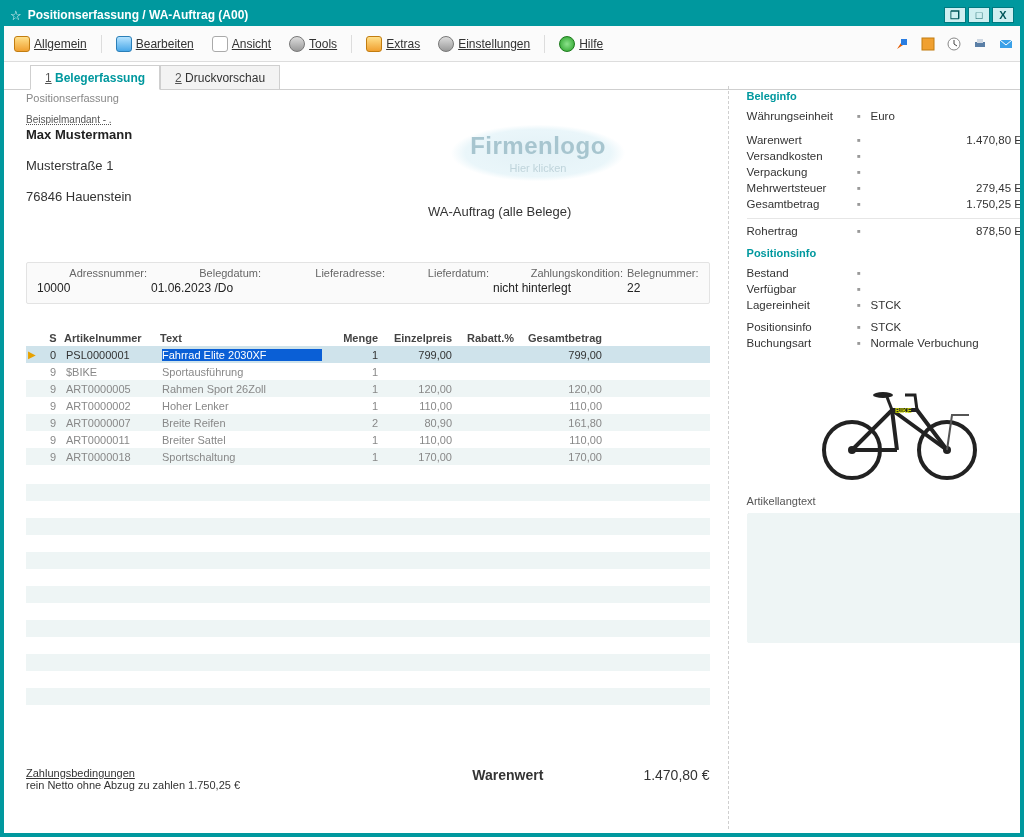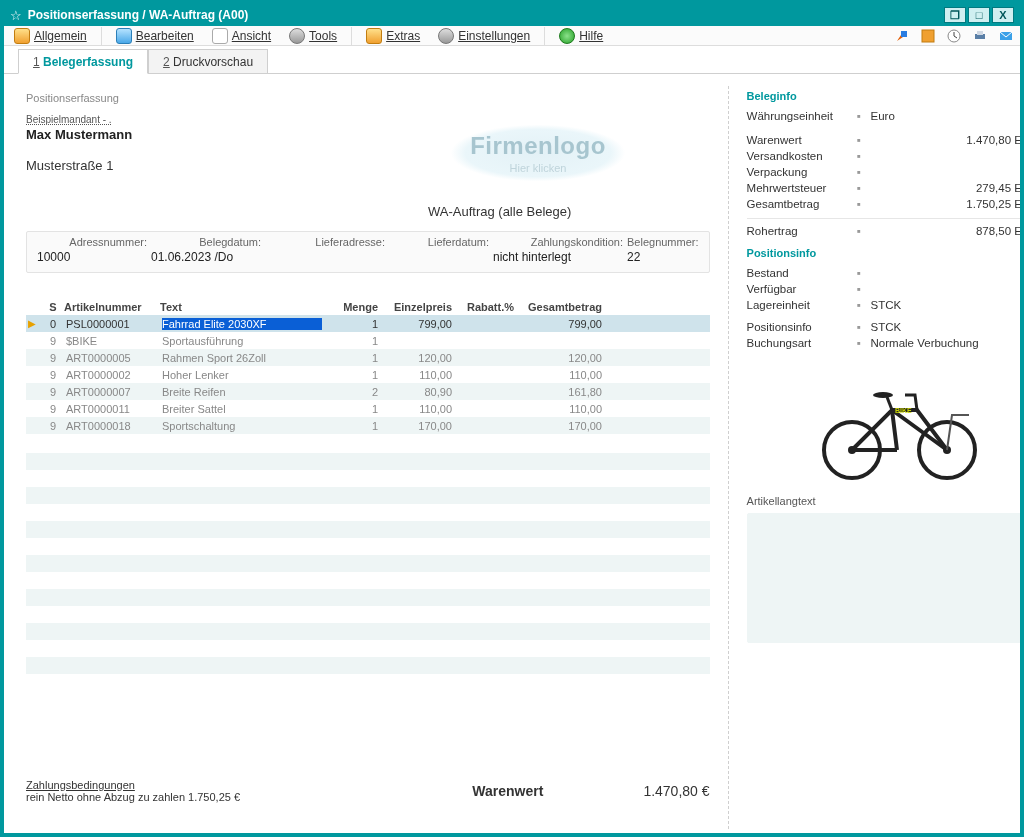--- a/index.html
+++ b/index.html
@@ -7,38 +7,38 @@
   body { width: 1024px; height: 837px; background: #fff; border: 4px solid #00989e; position: relative; }
 
   
   .titlebar { height: 22px; background: #00989e; color: #fff; display: flex; align-items: center; padding: 0 6px; font-size: 12px; }
   .titlebar .star { margin-right: 6px; font-size: 13px; }
   .titlebar .title { flex: 1; font-weight: 600; }
   .titlebar .winbtns { display: flex; gap: 0; }
   .titlebar .winbtn { width: 22px; height: 16px; background: #cfeff1; border: 1px solid #007a80; margin-left: 2px; display: flex; align-items: center; justify-content: center; color: #00565a; font-weight: bold; font-size: 11px; cursor: pointer; }
 
   
-  .menubar { height: 20px; background: #fbfbfb; border-bottom: 1px solid #ddd; display: flex; align-items: center; padding: 0 6px; gap: 10px; }
+  .menubar { height: 36px; background: #fbfbfb; border-bottom: 1px solid #ddd; display: flex; align-items: center; padding: 0 6px; gap: 10px; }
   .menubar .mitem { display: flex; align-items: center; gap: 4px; padding: 2px 4px; border-radius: 2px; cursor: pointer; }
   .menubar .mitem .u { text-decoration: underline; }
   .menubar .sep { width: 1px; height: 18px; background: #ddd; }
   .menubar .spacer { flex: 1; }
   .menubar .ticon { width: 16px; height: 16px; display: inline-flex; align-items: center; justify-content: center; }
 
   .micon { width: 16px; height: 16px; display: inline-block; border-radius: 3px; }
   .ic-home { background: linear-gradient(#ffe08a,#f0a030); border: 1px solid #c27d10; }
   .ic-edit { background: linear-gradient(#b5e3ff,#4aa8e8); border: 1px solid #2b7fb8; }
   .ic-view { background: #fff; border: 1px solid #aaa; }
   .ic-tools { background: linear-gradient(#ddd,#999); border: 1px solid #777; border-radius: 50%; }
   .ic-extras { background: linear-gradient(#ffe08a,#f0a030); border: 1px solid #c27d10; }
   .ic-settings { background: linear-gradient(#ddd,#999); border: 1px solid #777; border-radius: 50%; }
   .ic-help { background: radial-gradient(#8be28b,#27a027); border: 1px solid #1b7a1b; border-radius: 50%; }
 
   
-  .tabbar { height: 28px; display: flex; align-items: flex-end; padding: 0 14px; border-bottom: 1px solid #cfcfcf; }
+  .tabbar { height: 28px; display: flex; align-items: flex-end; padding: 0 26px; border-bottom: 1px solid #cfcfcf; }
   .tab { padding: 5px 14px 4px; border: 1px solid #cfcfcf; border-bottom: none; background: #f3f3f3; font-size: 12px; cursor: pointer; }
   .tab .num { font-weight: normal; color: #555; }
   .tab.active { background: #fff; border-bottom: 1px solid #fff; margin-bottom: -1px; color: #00989e; font-weight: 600; }
   .tab .u { text-decoration: underline; }
 
   
   .content { display: flex; position: absolute; top: 82px; left: 4px; right: 4px; bottom: 4px; }
   .left { flex: 1; padding: 2px 18px 10px 18px; position: relative; }
   .right { width: 340px; border-left: 1px dashed #cfcfcf; padding: 2px 14px 10px 18px; }
 
@@ -67,21 +67,21 @@
   .ptable .row.selected { background: #cfe3eb; }
   .ptable .row.selected .textedit { background: #0a5fd6; color: #fff; padding: 0 0; display: inline-block; min-width: 160px; }
   .ptable .row .caret { color: #e7a100; font-size: 10px; }
   .num-r { text-align: right; padding-right: 6px !important; }
   .center { text-align: center; }
 
   .emptyrows { margin-top: 2px; }
   .emptyrows .er { height: 17px; }
   .emptyrows .er.striped { background: #eef5f5; }
 
-  .footer { position: absolute; left: 18px; right: 18px; bottom: 26px; display: flex; justify-content: space-between; align-items: center; }
+  .footer { position: absolute; left: 18px; right: 18px; bottom: 38px; display: flex; justify-content: space-between; align-items: flex-start; }
   .footer .terms { font-size: 11px; }
   .footer .terms .tt { text-decoration: underline; }
   .footer .ware { display: flex; gap: 100px; font-size: 14px; }
   .footer .ware .lbl { font-weight: 700; }
 
   
   .rsection { margin-bottom: 6px; }
   .rsection .rtitle { font-size: 11px; color: #00989e; font-weight: 700; margin: 2px 0 8px; }
   .kv { display: grid; grid-template-columns: 110px 14px 1fr; row-gap: 4px; font-size: 11.5px; color: #333; align-items: center; }
   .kv .k { color: #333; }
@@ -176,20 +176,21 @@
   <div class="tab active"><span class="num u">1</span><span> Belegerfassung</span></div>
   <div class="tab"><span class="num u">2</span><span> Druckvorschau</span></div>
 </div>
 
 <div class="content">
   <div class="left">
     <div class="sectiontitle">Positionserfassung</div>
     <div class="client">Beispielmandant - .</div>
     <div class="custname">Max Mustermann</div>
     <div class="addr">Musterstraße 1</div>
+    <div class="addr">76846 Hauenstein</div>
 
     <div class="logo">
       <div class="big">Firmenlogo</div>
       <div class="small">Hier klicken</div>
     </div>
     <div class="doctype">WA-Auftrag (alle Belege)</div>
 
     <div class="metabox">
       <div class="lbl">Adressnummer:</div>
       <div class="lbl">Belegdatum:</div>

